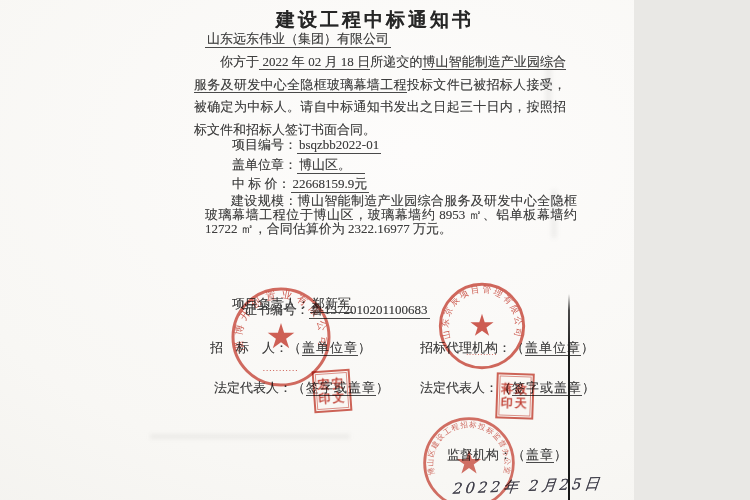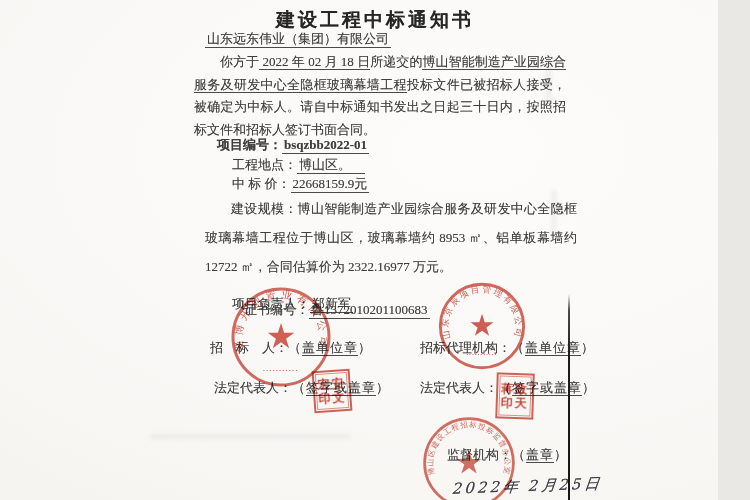--- a/index.html
+++ b/index.html
@@ -1,28 +1,28 @@
 <!DOCTYPE html>
 <html><head>
 <meta charset="utf-8">
 <style>
   html,body{margin:0;padding:0;background:#e9e8e5;}
-  #stage{position:relative;width:718px;height:500px;overflow:hidden;
+  #stage{position:relative;width:634px;height:500px;overflow:hidden;
          font-family:"Liberation Serif","DejaVu Serif",serif;
          background:radial-gradient(130% 110% at 65% 30%, #fdfcfb 0%, #f8f7f4 60%, #f1f0ec 100%);}
   .abs{position:absolute;}
   .doc-text{color:#3e3e3e;font-size:13px;white-space:nowrap;
             text-shadow:0 0 0.5px rgba(60,60,60,.45);}
   #title{left:0;top:7px;width:750px;text-align:center;font-size:19px;font-weight:bold;
          color:#262626;letter-spacing:3px;text-shadow:0 0 .6px rgba(0,0,0,.5);}
   .u{border-bottom:1px solid #4a4a4a;padding:0 2px 1px 2px;}
   .u-wide{padding-right:14px;font-family:Liberation Serif, serif;}
   #para{left:194px;top:51px;width:372px;white-space:normal;line-height:22.5px;
         text-align:justify;text-indent:26px;}
-  #scale-para{left:205px;top:194px;width:372px;white-space:normal;line-height:29px;
+  #scale-para{left:205px;top:194px;width:372px;white-space:normal;line-height:14px;
         text-align:justify;text-indent:26px;}
   .inline-u{border-bottom:1px solid #4a4a4a;}
   .sig-note{letter-spacing:1px;}
   
   .seal{mix-blend-mode:multiply;pointer-events:none;}
   .seal svg{filter:blur(.35px);}
   .sq-seal{box-sizing:border-box;border:2px solid rgba(198,62,48,.8);
            background:rgba(255,245,243,.15);padding:1px;filter:blur(.55px);
            mix-blend-mode:multiply;}
   .sq-inner{box-sizing:border-box;width:100%;height:100%;border:1px solid rgba(198,62,48,.55);
@@ -42,25 +42,25 @@
 <div id="stage">
 
   <div id="title" class="abs doc-text">建设工程中标通知书</div>
 
   <div class="abs doc-text" style="left:205px;top:30px;">
     <span class="u">山东远东伟业（集团）有限公司</span>
   </div>
 
   <div id="para" class="abs doc-text"><span>你方于</span><span class="inline-u"> 2022 年 02 月 18 日</span><span>所递交的</span><span class="inline-u">博山智能制造产业园综合服务及研发中心全隐框玻璃幕墙工程</span><span>投标文件已被招标人接受，被确定为中标人。请自中标通知书发出之日起三十日内，按照招标文件和招标人签订书面合同。</span></div>
 
-  <div class="abs doc-text" style="left:217px;top:136px;font-weight:bold;">
+  <div class="abs doc-text" style="left:232px;top:136px;">
     <span>项目编号：</span><span class="u">bsqzbb2022-01</span>
   </div>
   <div class="abs doc-text" style="left:232px;top:156px;">
-    <span>工程地点：</span><span class="u u-wide">博山区。</span>
+    <span>盖单位章：</span><span class="u u-wide">博山区。</span>
   </div>
   <div class="abs doc-text" style="left:232px;top:175px;text-align:center;">
     <span>中 标 价：</span><span class="u">22668159.9元</span>
   </div>
 
   <div id="scale-para" class="abs doc-text"><span>建设规模：</span><span>博山智能制造产业园综合服务及研发中心全隐框玻璃幕墙工程位于博山区，玻璃幕墙约 8953 ㎡、铝单板幕墙约 12722 ㎡，合同估算价为 2322.16977 万元。</span></div>
 
   <div class="abs doc-text" style="left:232px;top:283px;margin-top:12px;">
     <span>项目负责人：</span><span class="u">郑新军</span>
   </div>

